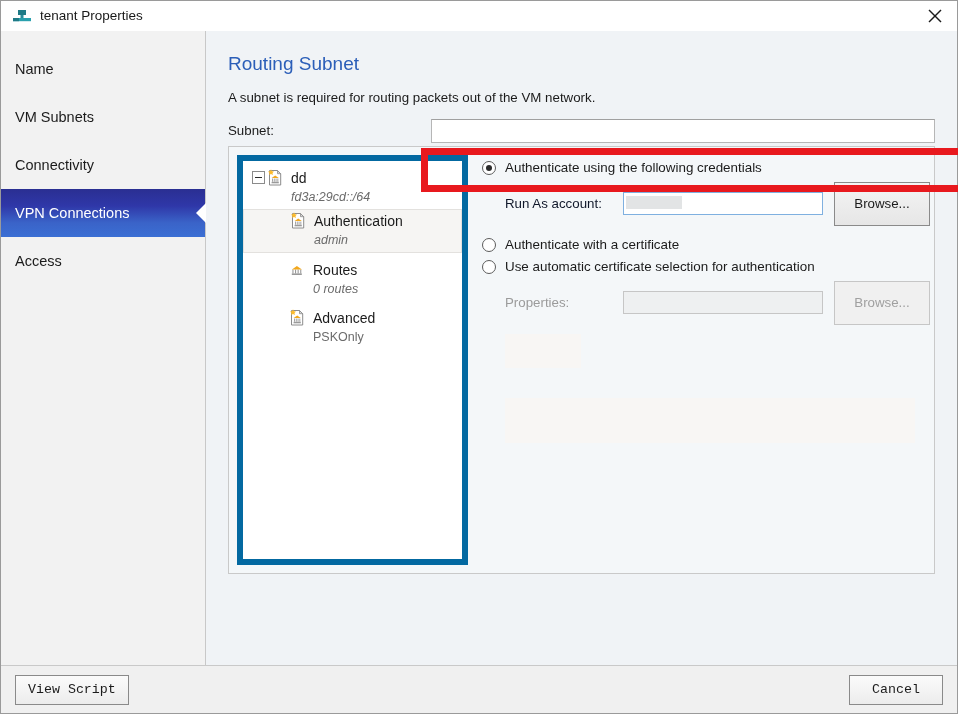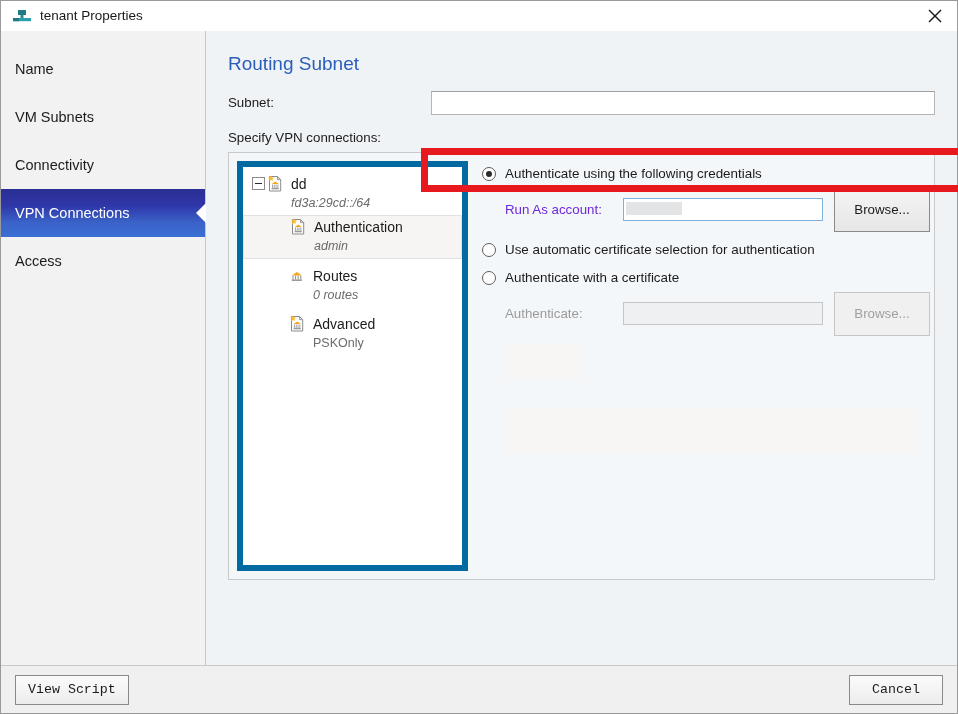--- a/index.html
+++ b/index.html
@@ -154,21 +154,21 @@
     border: 1px solid #5c5c5c; background: #fff;
     margin: 2px 9px 0 0; flex: 0 0 14px; position: relative; cursor: pointer;
   }
   .radio.on::after {
     content: ""; position: absolute; left: 3px; top: 3px;
     width: 6px; height: 6px; border-radius: 50%; background: #2b2b2b;
   }
   .opt-label { font-size: 13.4px; color: #1b1b1b; line-height: 18px; }
 
   .field-row { display: flex; align-items: center; margin: 5px 0 9px 23px; }
-  .field-label { font-size: 13.3px; color: #6d28d9; width: 118px; flex: 0 0 118px; }
+  .field-label { font-size: 13.3px; color: #0f172a; width: 118px; flex: 0 0 118px; }
   .field-label.dis { color: #9b9b9b; }
   .field-input {
     width: 200px; height: 23px;
     border: 1px solid #7fb0e0; background: #ffffff;
     font-family: "Liberation Sans", sans-serif; font-size: 13px;
     padding: 0 4px; outline: none; position: relative;
   }
   .field-input.dis { border: 1px solid #c6c6c6; background: #eef0f1; }
   .redact {
     position: absolute; left: 3px; top: 4px; width: 56px; height: 13px;
@@ -245,27 +245,27 @@
           </svg>
         </span>
       </div>
       <div class="nav-item">
         <span>Access</span>
       </div>
     </div>
 
     <div class="main">
       <h1 class="page-title">Routing Subnet</h1>
+      <p class="desc">A subnet is required for routing packets out of the VM network.</p>
 
       <div class="subnet-row">
         <span class="subnet-label">Subnet:</span>
         <input class="subnet-input" type="text" value="" style="">
       </div>
 
-      <p class="specify-label">Specify VPN connections:</p>
 
       <div class="groupbox">
 
 
         <div class="gb-body">
 
           <div class="tree">
 
             <div class="tnode">
               <div class="trow">
@@ -344,32 +344,32 @@
 
             <div class="field-row">
               <span class="field-label">Run As account:</span>
               <span class="field-wrap">
                 <input class="field-input" type="text" value="" style="">
                 <span class="redact"></span>
               </span>
               <button class="btn">Browse...</button>
             </div>
 
+            <div class="opt" style="margin-top:10px;">
+              <span class="radio"></span>
+              <span class="opt-label">Authenticate with a certificate</span>
+            </div>
+
             <div class="opt">
               <span class="radio"></span>
               <span class="opt-label">Use automatic certificate selection for authentication</span>
             </div>
 
-            <div class="opt" style="margin-top:10px;">
-              <span class="radio"></span>
-              <span class="opt-label">Authenticate with a certificate</span>
-            </div>
-
             <div class="field-row">
-              <span class="field-label dis">Authenticate:</span>
+              <span class="field-label dis">Properties:</span>
               <span class="field-wrap">
                 <input class="field-input dis" type="text" disabled="" value="" style="">
               </span>
               <button class="btn dis" disabled="">Browse...</button>
             </div>
 
             <div class="ghost1"></div>
             <div class="ghost2"></div>
 
           </div>

